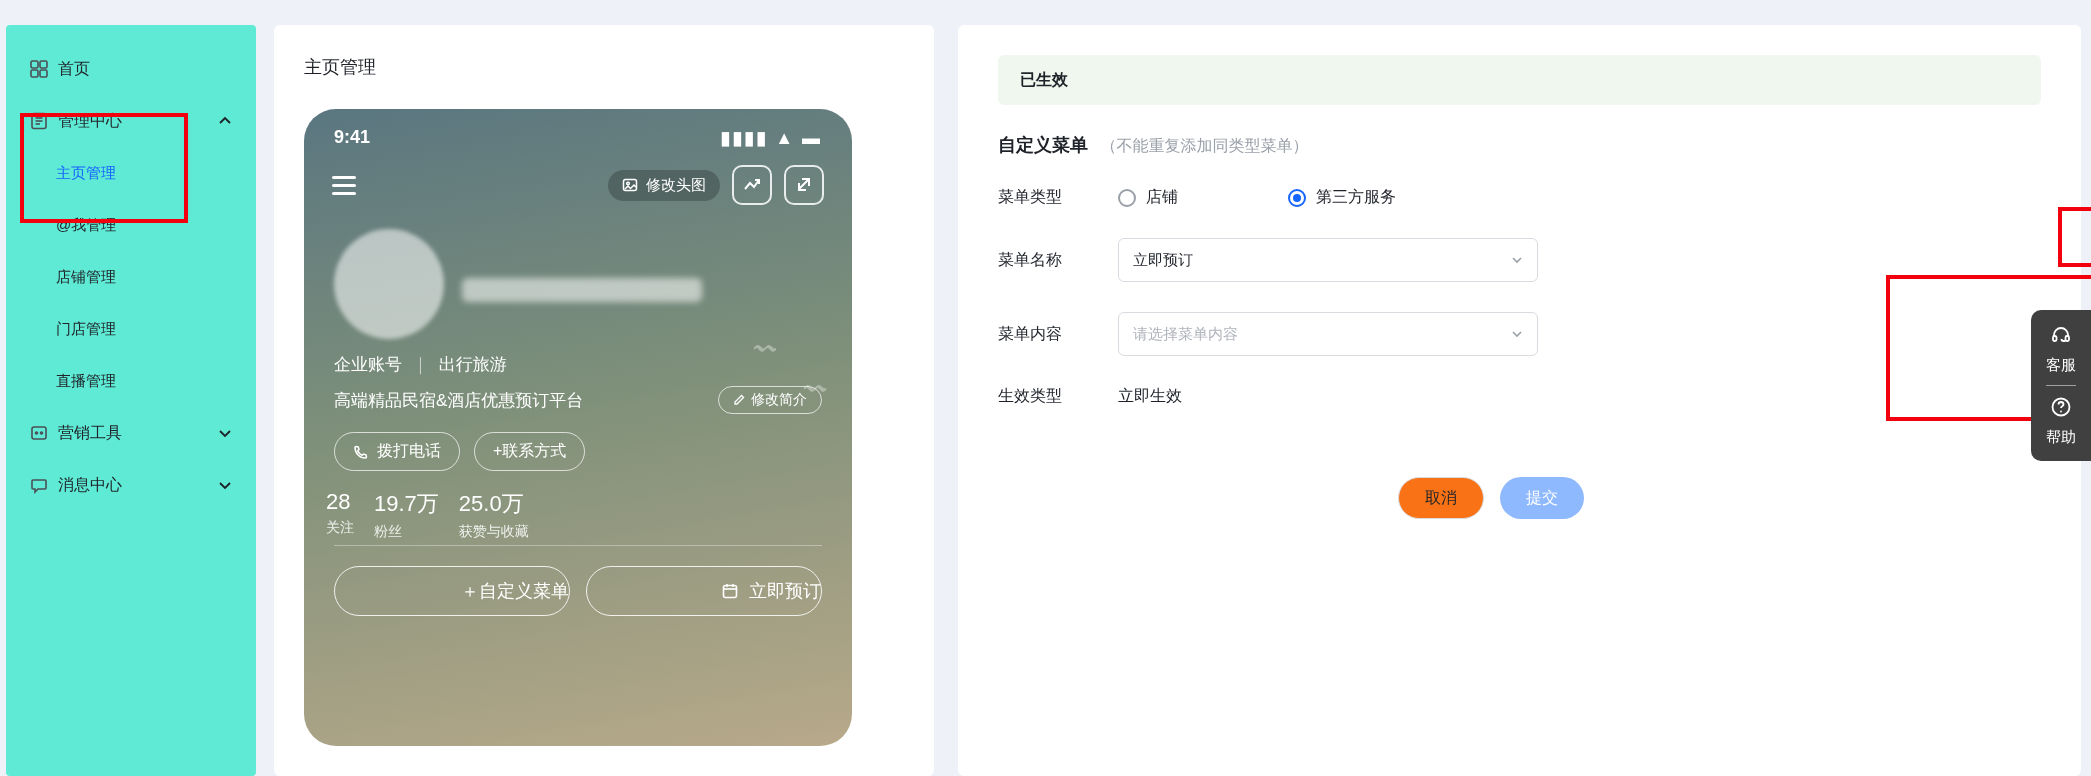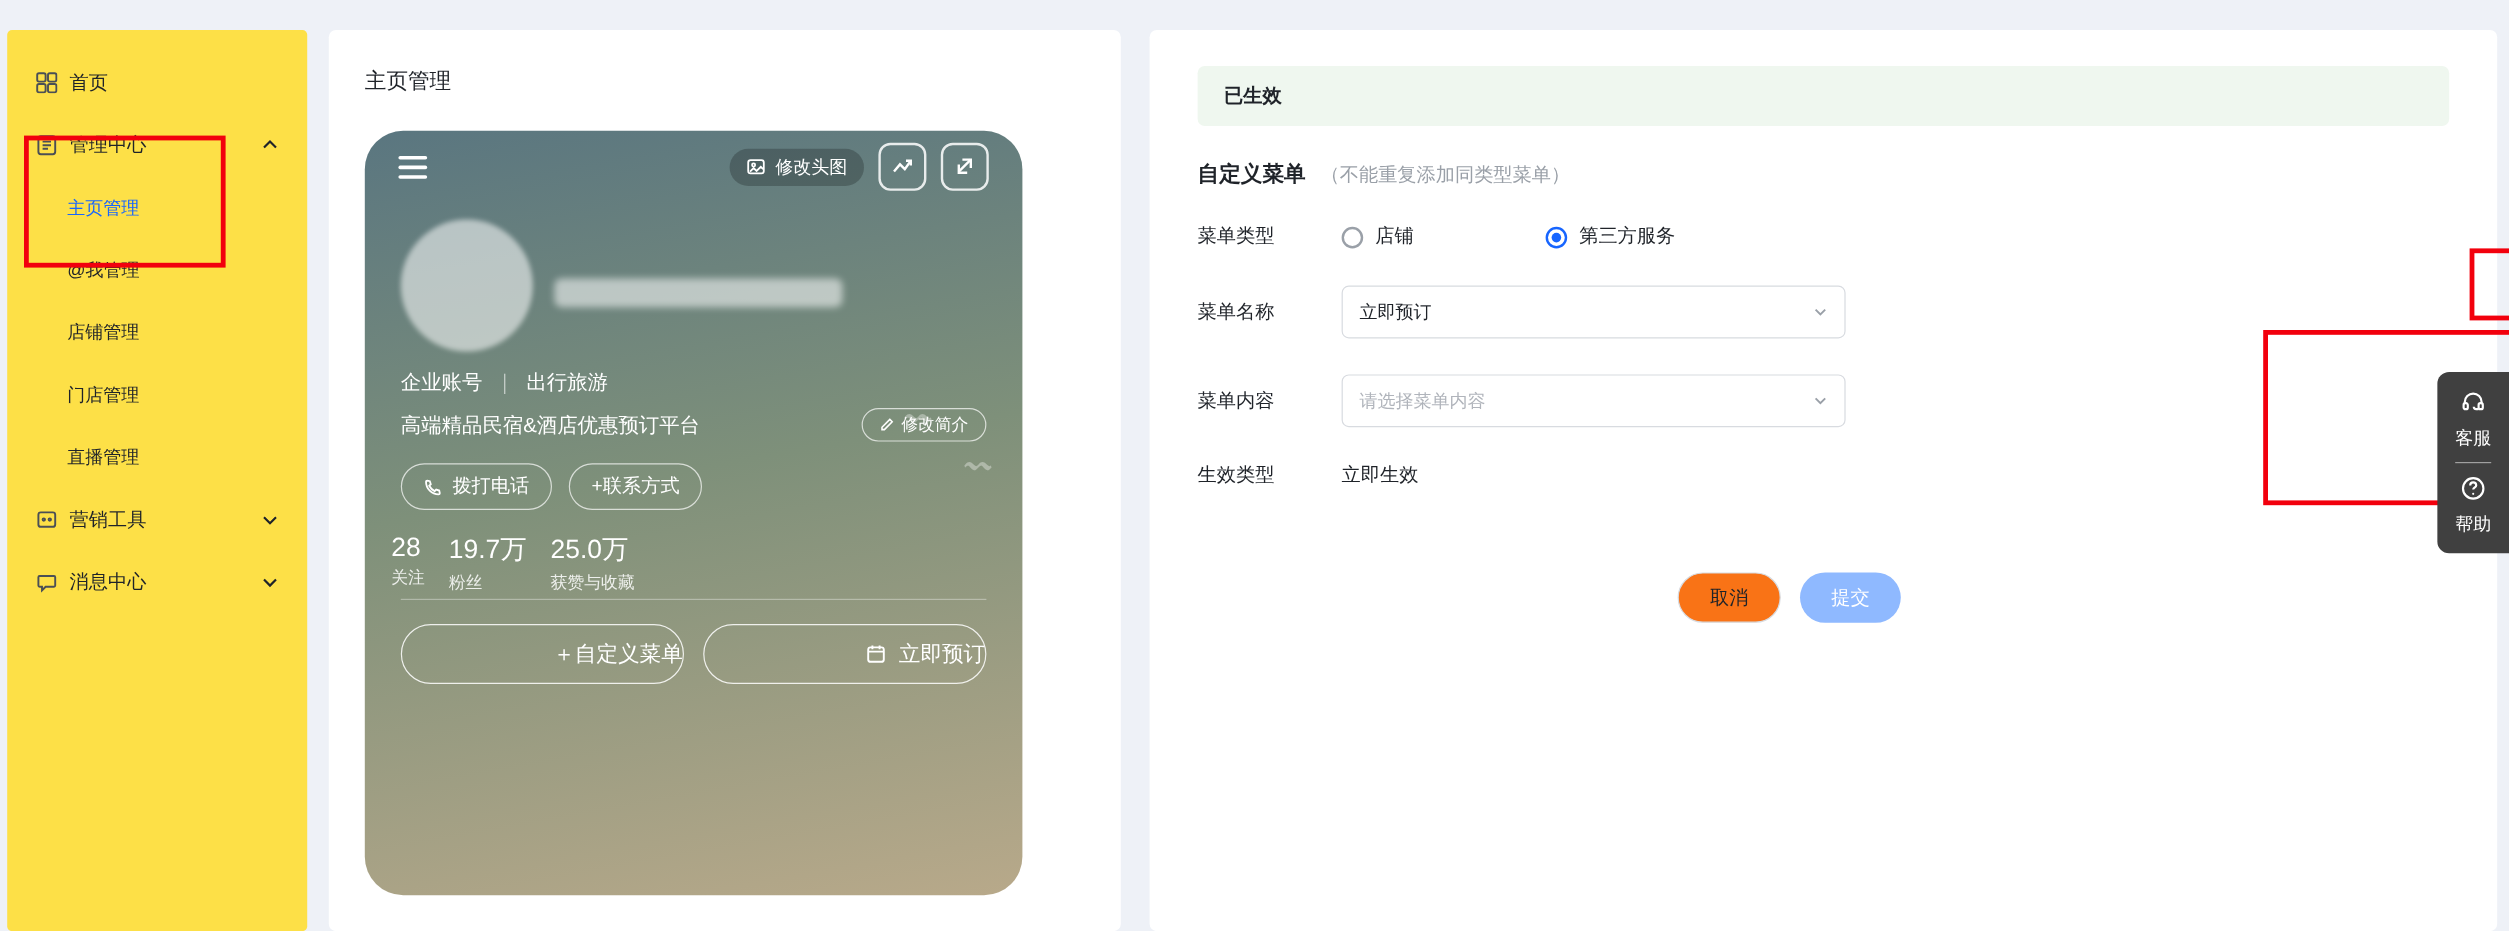--- a/index.html
+++ b/index.html
@@ -7,21 +7,21 @@
       font-family: -apple-system, BlinkMacSystemFont, "PingFang SC", "Microsoft YaHei", sans-serif;
       background: #eef1f7;
       display: flex;
       height: 776px;
       width: 2091px;
       overflow: hidden;
       color: #1f2329;
     }
     .sidebar {
       width: 250px;
-      background: #fde047;
+      background: #5eead4;
       padding-top: 18px;
       margin-top: 25px;
       margin-left: 6px;
       border-radius: 4px;
       position: relative;
     }
     .side-item {
       display: flex;
       align-items: center;
       height: 52px;
@@ -201,20 +201,28 @@
 
 <main class="content">
 
   <section class="card left-card">
     <h2 class="section-title">主页管理</h2>
 
     <div class="phone">
       <span class="bird" style="top:220px;left:450px">〰</span>
       <span class="bird" style="top:260px;left:500px">〰</span>
 
+      <div class="status-bar">
+        <span>9:41</span>
+        <span class="status-icons">
+          <span>▮▮▮▮</span>
+          <span>▲</span>
+          <span>▬</span>
+        </span>
+      </div>
 
       <div class="topbar">
         <div class="ham">
             <span></span>
             <span></span>
             <span></span>
           </div>
         <div style="display:flex;gap:12px;align-items:center;">
           <div class="pill">
             <span>

